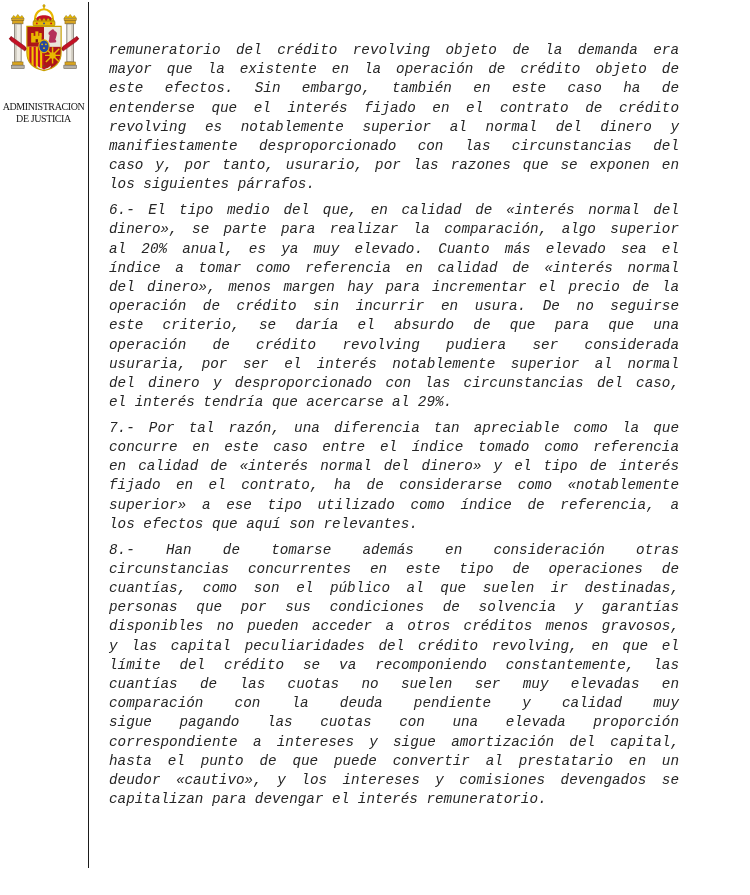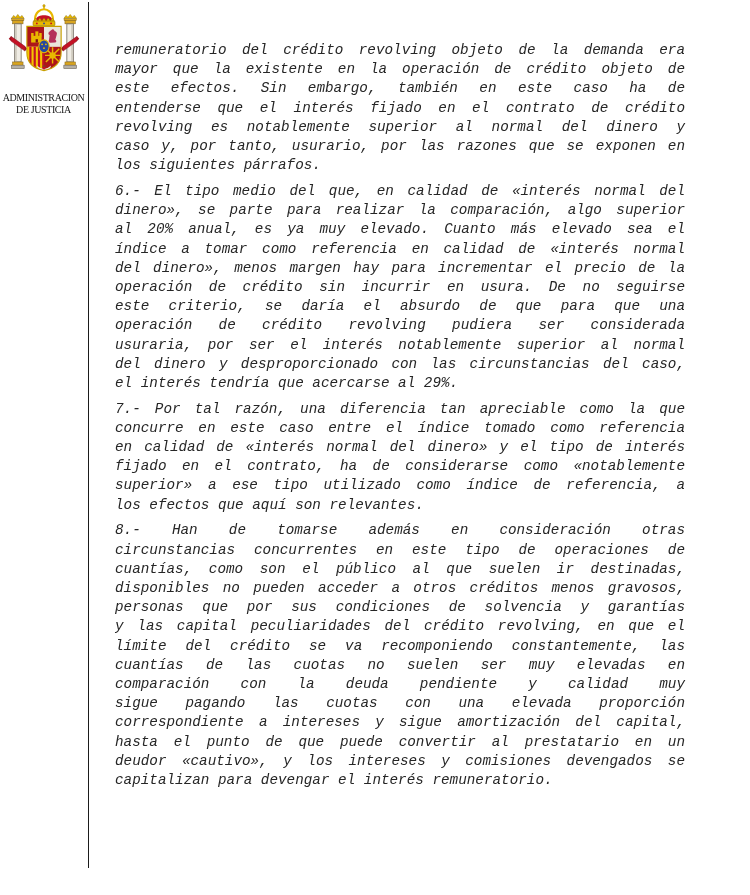--- a/index.html
+++ b/index.html
@@ -17,41 +17,41 @@
 
   
   .brand {
     position: absolute;
     left: 1px; top: 3px;
     width: 85px;
     text-align: center;
   }
   .brand svg { display: block; margin: 0 auto; }
   .brand-text {
-    margin-top: 9px;
+    margin-top: 18px;
     font-family: "Liberation Serif", serif;
     font-size: 10px;
     line-height: 11.5px;
     color: #161616;
     letter-spacing: -0.4px;
     white-space: nowrap;
   }
 
   
   .vrule {
     position: absolute;
     left: 88px; top: 2px;
     width: 1.4px; height: 866px;
     background: #1b1b1b;
   }
 
   
   .doc {
     position: absolute;
-    left: 115px; top: 41px;
+    left: 109px; top: 41px;
     width: 570px;
     font-family: "Liberation Mono", "DejaVu Sans Mono", monospace;
     font-style: italic;
     font-size: 14.3px;
     line-height: 19.2px;
     color: #262626;
   }
   .para { margin: 0 0 6.5px 0; }
   .line {
     text-align: justify;
@@ -172,20 +172,21 @@
 
   <div class="vrule"></div>
 
   <main class="doc">
       <div class="para">
         <div class="line">remuneratorio del crédito revolving objeto de la demanda era</div>
         <div class="line">mayor que la existente en la operación de crédito objeto de</div>
         <div class="line">este efectos. Sin embargo, también en este caso ha de</div>
         <div class="line">entenderse que el interés fijado en el contrato de crédito</div>
         <div class="line">revolving es notablemente superior al normal del dinero y</div>
+        <div class="line">manifiestamente desproporcionado con las circunstancias del</div>
         <div class="line">caso y, por tanto, usurario, por las razones que se exponen en</div>
         <div class="line last">los siguientes párrafos.</div>
       </div>
       <div class="para">
         <div class="line">6.- El tipo medio del que, en calidad de «interés normal del</div>
         <div class="line">dinero», se parte para realizar la comparación, algo superior</div>
         <div class="line">al 20% anual, es ya muy elevado. Cuanto más elevado sea el</div>
         <div class="line">índice a tomar como referencia en calidad de «interés normal</div>
         <div class="line">del dinero», menos margen hay para incrementar el precio de la</div>
         <div class="line">operación de crédito sin incurrir en usura. De no seguirse</div>
@@ -200,22 +201,22 @@
         <div class="line">concurre en este caso entre el índice tomado como referencia</div>
         <div class="line">en calidad de «interés normal del dinero» y el tipo de interés</div>
         <div class="line">fijado en el contrato, ha de considerarse como «notablemente</div>
         <div class="line">superior» a ese tipo utilizado como índice de referencia, a</div>
         <div class="line last">los efectos que aquí son relevantes.</div>
       </div>
       <div class="para">
         <div class="line">8.- Han de tomarse además en consideración otras</div>
         <div class="line">circunstancias concurrentes en este tipo de operaciones de</div>
         <div class="line">cuantías, como son el público al que suelen ir destinadas,</div>
+        <div class="line">personas que por sus condiciones de solvencia y garantías</div>
         <div class="line">disponibles no pueden acceder a otros créditos menos gravosos,</div>
-        <div class="line">personas que por sus condiciones de solvencia y garantías</div>
         <div class="line">y las capital peculiaridades del crédito revolving, en que el</div>
         <div class="line">límite del crédito se va recomponiendo constantemente, las</div>
         <div class="line">cuantías de las cuotas no suelen ser muy elevadas en</div>
         <div class="line">comparación con la deuda pendiente y calidad muy</div>
         <div class="line">sigue pagando las cuotas con una elevada proporción</div>
         <div class="line">correspondiente a intereses y sigue amortización del capital,</div>
         <div class="line">hasta el punto de que puede convertir al prestatario en un</div>
         <div class="line">deudor «cautivo», y los intereses y comisiones devengados se</div>
         <div class="line last">capitalizan para devengar el interés remuneratorio.</div>
       </div>

